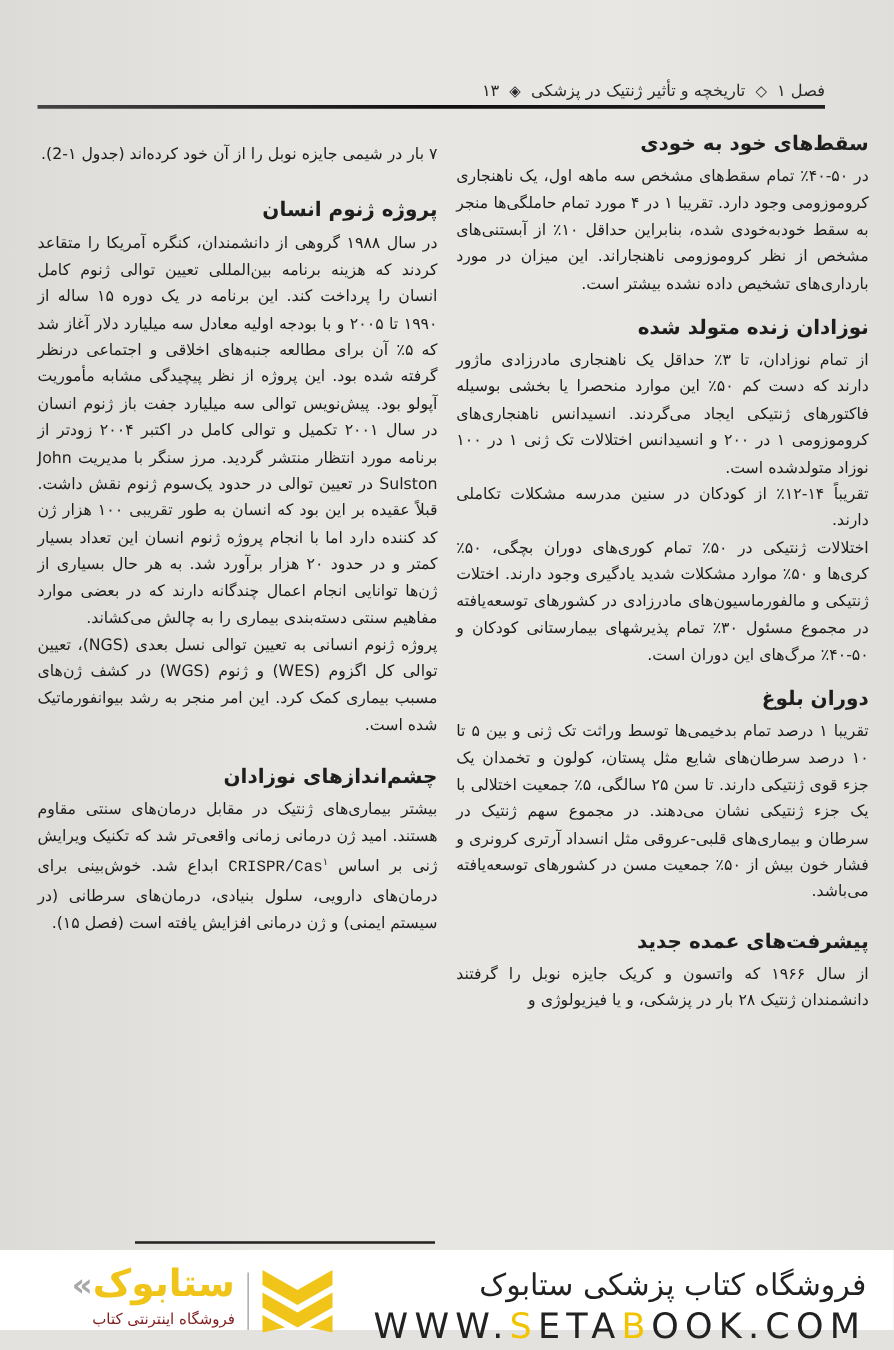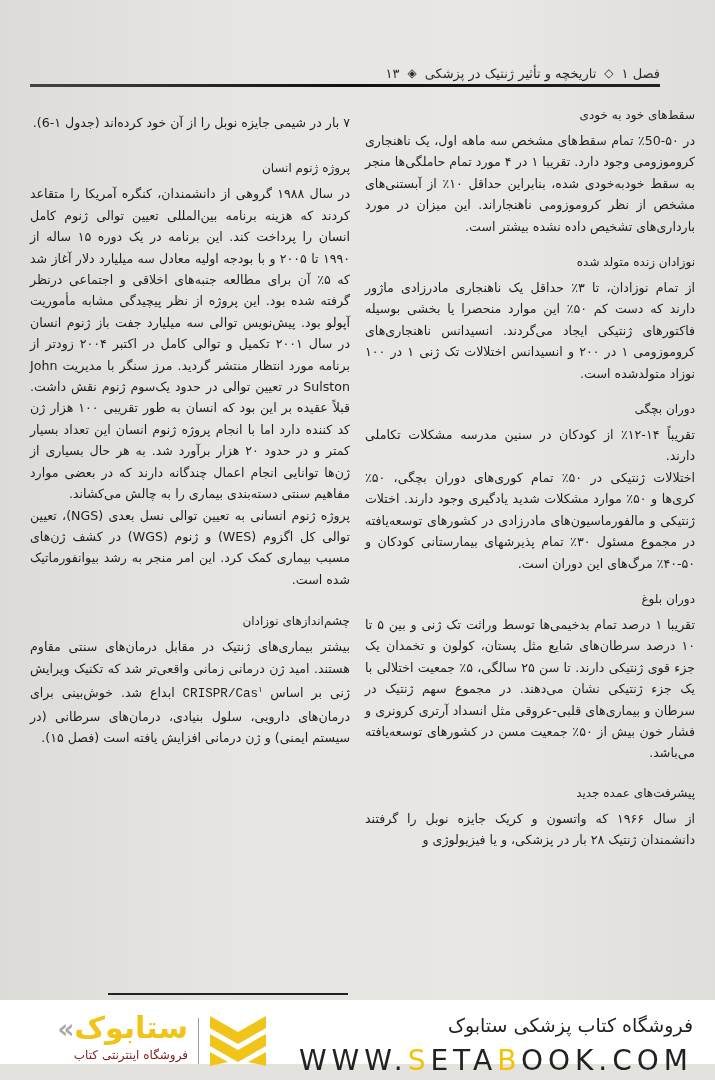--- a/index.html
+++ b/index.html
@@ -28,38 +28,38 @@
     position: absolute; left: 30px; top: 84px; width: 630px; height: 3px;
     background: linear-gradient(90deg, #444 0%, #111 50%, #222 100%);
   }
   .col {
     position: absolute; direction: rtl; text-align: justify;
     font-size: 12.6px; line-height: 21.4px;
   }
   .col-right { left: 365px; top: 102px; width: 330px; }
   .col-left  { left: 30px;  top: 112px; width: 320px; }
   .col h2 {
-    font-size: 12px; font-weight: normal; line-height: 26px;
+    font-size: 16px; font-weight: bold; line-height: 26px;
     margin-top: 12px; margin-bottom: 2px;
   }
   .col h2:first-child { margin-top: 0; }
   .col p { text-align: justify; text-align-last: right; }
   .ltr { direction: ltr; unicode-bidi: embed; font-family: Liberation Mono, monospace; }
   sup.fn { font-size: 8px; }
   .bottom-rule {
     position: absolute; left: 108px; top: 993px; width: 240px; height: 2px;
     background: #222;
   }
   .footer {
     position: absolute; left: 0; top: 1000px; width: 715px; height: 64px;
     background: #ffffff;
   }
   .footer .brand-title {
     position: absolute; right: 22px; top: 14px; direction: rtl;
-    font-size: 19px; color: #222; font-weight: normal;
+    font-size: 24px; color: #222; font-weight: normal;
   }
   .footer .brand-url {
     position: absolute; right: 22px; top: 44px;
     font-size: 28px; letter-spacing: 5px; color: #222; font-family: "DejaVu Sans", sans-serif;
   }
   .footer .brand-url .hl { color: #f2c300; }
   .logo {
     position: absolute; left: 28px; top: 10px; width: 250px; height: 62px;
   }
   .logo .mark { position: absolute; left: 180px; top: 4px; width: 60px; height: 54px; }
@@ -83,38 +83,37 @@
     <span class="chapter">فصل ۱</span>
     <span class="sep">◇</span>
     <span class="title">تاریخچه و تأثیر ژنتیک در پزشکی</span>
     <span class="sep">◈</span>
     <span class="pageno">۱۳</span>
   </div>
   <div class="header-rule"></div>
 
   <div class="col col-right">
     <h2>سقط‌های خود به خودی</h2>
-    <p>در ۵۰-50٪ تمام سقط‌های مشخص سه ماهه اول، یک ناهنجاری کروموزومی وجود دارد. تقریبا ۱ در ۴ مورد تمام حاملگی‌ها منجر به سقط خودبه‌خودی شده، بنابراین حداقل ۱۰٪ از آبستنی‌های مشخص از نظر کروموزومی ناهنجاراند. این میزان در مورد بارداری‌های تشخیص داده نشده بیشتر است.</p>
+    <p>در ۵۰-۴۰٪ تمام سقط‌های مشخص سه ماهه اول، یک ناهنجاری کروموزومی وجود دارد. تقریبا ۱ در ۴ مورد تمام حاملگی‌ها منجر به سقط خودبه‌خودی شده، بنابراین حداقل ۱۰٪ از آبستنی‌های مشخص از نظر کروموزومی ناهنجاراند. این میزان در مورد بارداری‌های تشخیص داده نشده بیشتر است.</p>
 
     <h2>نوزادان زنده متولد شده</h2>
     <p>از تمام نوزادان، تا ۳٪ حداقل یک ناهنجاری مادرزادی ماژور دارند که دست کم ۵۰٪ این موارد منحصرا یا بخشی بوسیله فاکتورهای ژنتیکی ایجاد می‌گردند. انسیدانس ناهنجاری‌های کروموزومی ۱ در ۲۰۰ و انسیدانس اختلالات تک ژنی ۱ در ۱۰۰ نوزاد متولدشده است.</p>
 
-    <h2>دوران بچگی</h2>
     <p>تقریباً ۱۴-۱۲٪ از کودکان در سنین مدرسه مشکلات تکاملی دارند.</p>
     <p>اختلالات ژنتیکی در ۵۰٪ تمام کوری‌های دوران بچگی، ۵۰٪ کری‌ها و ۵۰٪ موارد مشکلات شدید یادگیری وجود دارند. اختلات ژنتیکی و مالفورماسیون‌های مادرزادی در کشورهای توسعه‌یافته در مجموع مسئول ۳۰٪ تمام پذیرشهای بیمارستانی کودکان و ۵۰-۴۰٪ مرگ‌های این دوران است.</p>
 
     <h2>دوران بلوغ</h2>
     <p>تقریبا ۱ درصد تمام بدخیمی‌ها توسط وراثت تک ژنی و بین ۵ تا ۱۰ درصد سرطان‌های شایع مثل پستان، کولون و تخمدان یک جزء قوی ژنتیکی دارند. تا سن ۲۵ سالگی، ۵٪ جمعیت اختلالی با یک جزء ژنتیکی نشان می‌دهند. در مجموع سهم ژنتیک در سرطان و بیماری‌های قلبی-عروقی مثل انسداد آرتری کرونری و فشار خون بیش از ۵۰٪ جمعیت مسن در کشورهای توسعه‌یافته می‌باشد.</p>
 
     <h2 style="margin-top:16px;">پیشرفت‌های عمده جدید</h2>
     <p>از سال ۱۹۶۶ که واتسون و کریک جایزه نوبل را گرفتند دانشمندان ژنتیک ۲۸ بار در پزشکی، و یا فیزیولوژی و</p>
   </div>
 
   <div class="col col-left">
-    <p>۷ بار در شیمی جایزه نوبل را از آن خود کرده‌اند (جدول ۱-6).</p>
+    <p>۷ بار در شیمی جایزه نوبل را از آن خود کرده‌اند (جدول ۱-2).</p>
 
     <h2 style="margin-top:22px;">پروژه ژنوم انسان</h2>
     <p>در سال ۱۹۸۸ گروهی از دانشمندان، کنگره آمریکا را متقاعد کردند که هزینه برنامه بین‌المللی تعیین توالی ژنوم کامل انسان را پرداخت کند. این برنامه در یک دوره ۱۵ ساله از ۱۹۹۰ تا ۲۰۰۵ و با بودجه اولیه معادل سه میلیارد دلار آغاز شد که ۵٪ آن برای مطالعه جنبه‌های اخلاقی و اجتماعی درنظر گرفته شده بود. این پروژه از نظر پیچیدگی مشابه مأموریت آپولو بود. پیش‌نویس توالی سه میلیارد جفت باز ژنوم انسان در سال ۲۰۰۱ تکمیل و توالی کامل در اکتبر ۲۰۰۴ زودتر از برنامه مورد انتظار منتشر گردید. مرز سنگر با مدیریت John Sulston در تعیین توالی در حدود یک‌سوم ژنوم نقش داشت. قبلاً عقیده بر این بود که انسان به طور تقریبی ۱۰۰ هزار ژن کد کننده دارد اما با انجام پروژه ژنوم انسان این تعداد بسیار کمتر و در حدود ۲۰ هزار برآورد شد. به هر حال بسیاری از ژن‌ها توانایی انجام اعمال چندگانه دارند که در بعضی موارد مفاهیم سنتی دسته‌بندی بیماری را به چالش می‌کشاند.</p>
     <p>پروژه ژنوم انسانی به تعیین توالی نسل بعدی (NGS)، تعیین توالی کل اگزوم (WES) و ژنوم (WGS) در کشف ژن‌های مسبب بیماری کمک کرد. این امر منجر به رشد بیوانفورماتیک شده است.</p>
 
     <h2 style="margin-top:18px;">چشم‌اندازهای نوزادان</h2>
     <p>
       <span>بیشتر بیماری‌های ژنتیک در مقابل درمان‌های سنتی مقاوم هستند. امید ژن درمانی زمانی واقعی‌تر شد که تکنیک ویرایش ژنی بر اساس </span><span class="ltr">CRISPR/Cas</span><sup class="fn">۱</sup><span> ابداع شد. خوش‌بینی برای درمان‌های دارویی، سلول بنیادی، درمان‌های سرطانی (در سیستم ایمنی) و ژن درمانی افزایش یافته است (فصل ۱۵).</span>
     </p>
   </div>

